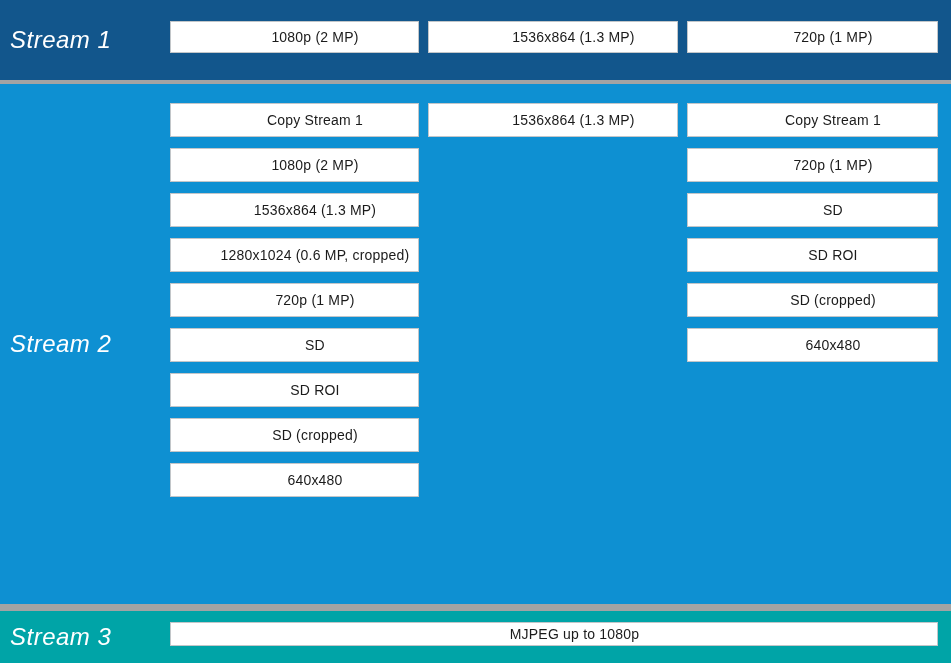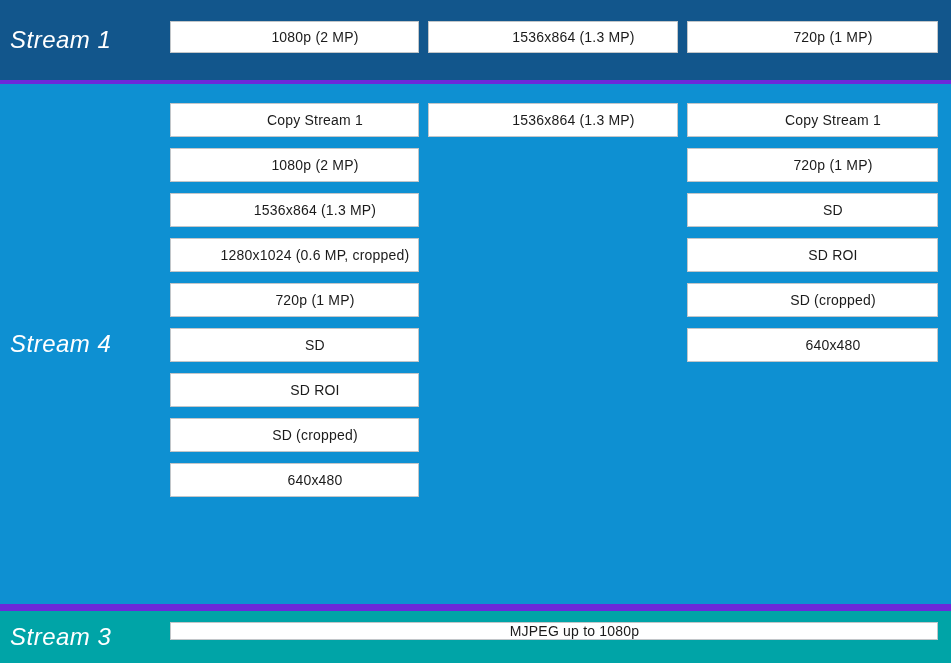--- a/index.html
+++ b/index.html
@@ -4,21 +4,21 @@
 <style>
   html, body {
     margin: 0;
     padding: 0;
     background: #ffffff;
   }
   .canvas {
     position: relative;
     width: 951px;
     height: 663px;
-    background: #6d28d9;
+    background: #a3a3a3;
     font-family: "Liberation Sans", sans-serif;
     overflow: hidden;
   }
   .band {
     position: absolute;
     left: 0;
     width: 951px;
   }
   .band-stream1 { top: 0;     height: 80px;  background: #12568c; }
   .band-stream2 { top: 84px;  height: 520px; background: #0e90d2; }
@@ -63,21 +63,21 @@
     white-space: nowrap;
     padding-left: 41px;
   }
   .band-stream1 .box { height: 32px; }
 
   .box-mjpeg {
     position: absolute;
     left: 170px;
     top: 11px;
     width: 768px;
-    height: 18px;
+    height: 24px;
   }
 </style>
 </head>
 <body>
 
 <div class="canvas">
 
   <div class="band band-stream1">
     <div class="stream-label">Stream 1</div>
     <div class="col col-1">
@@ -85,21 +85,21 @@
     </div>
     <div class="col col-2">
       <div class="box">1536x864 (1.3 MP)</div>
     </div>
     <div class="col col-3">
       <div class="box">720p (1 MP)</div>
     </div>
   </div>
 
   <div class="band band-stream2">
-    <div class="stream-label">Stream 4</div>
+    <div class="stream-label">Stream 2</div>
     <div class="col col-1">
       <div class="box">Copy Stream 1</div>
       <div class="box">1080p (2 MP)</div>
       <div class="box">1536x864 (1.3 MP)</div>
       <div class="box">1280x1024 (0.6 MP, cropped)</div>
       <div class="box">720p (1 MP)</div>
       <div class="box">SD</div>
       <div class="box">SD ROI</div>
       <div class="box">SD (cropped)</div>
       <div class="box">640x480</div>

